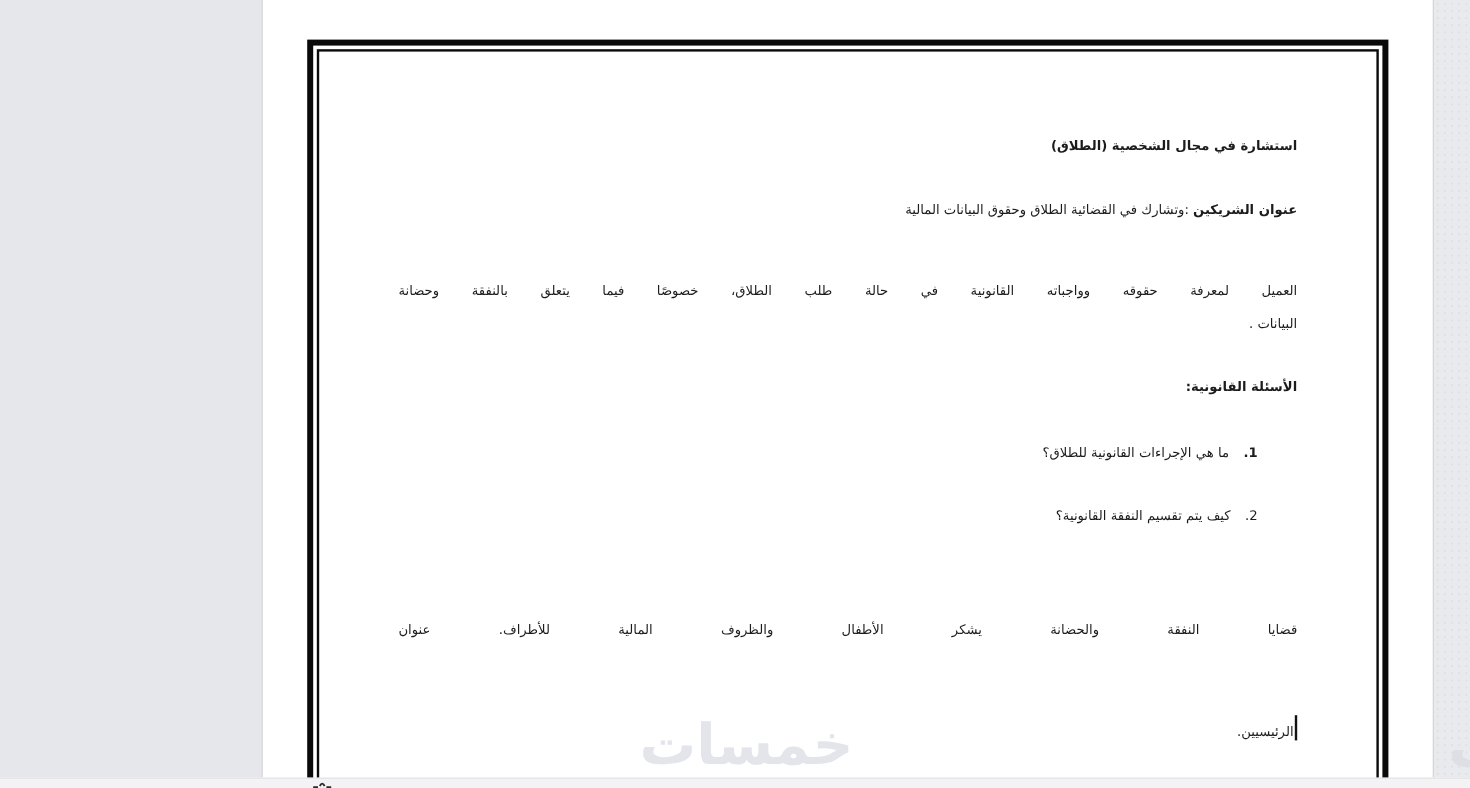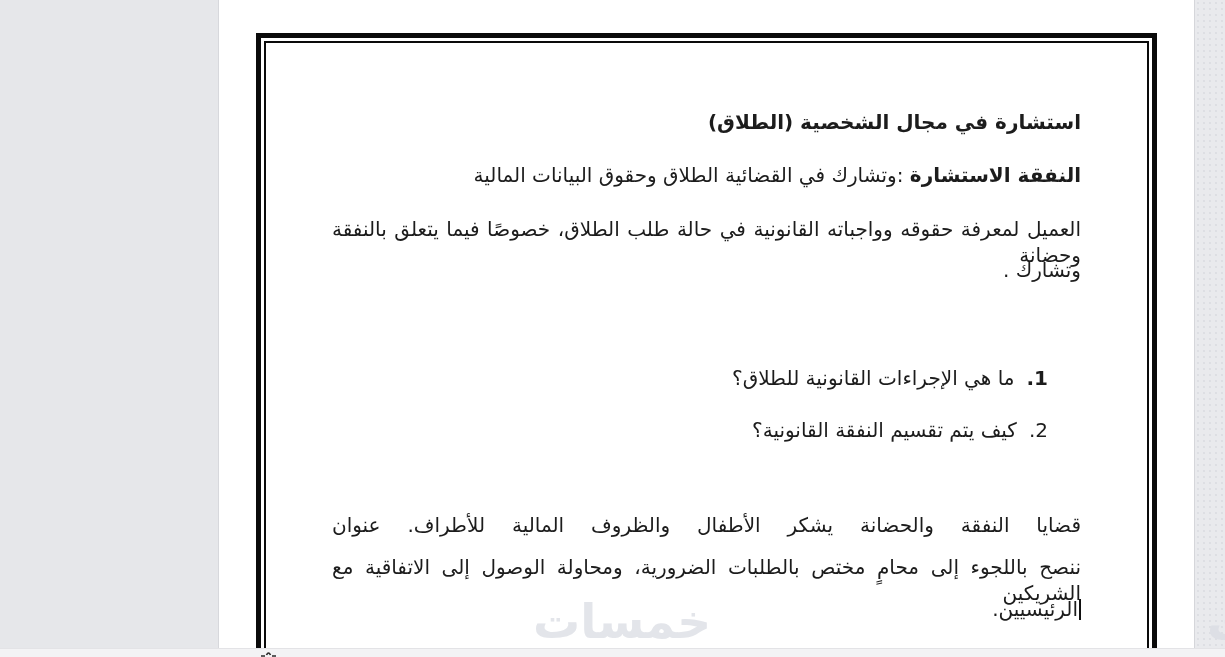--- a/index.html
+++ b/index.html
@@ -10,21 +10,21 @@
   .canvas-left{position:absolute;left:0;top:0;width:218px;height:648px;background:#e6e7ea;border-right:1px solid #d7d8dc;z-index:4;}
   .canvas-right{position:absolute;left:1194px;top:0;width:31px;height:648px;background:#e9eaed;border-left:1px solid #d5d6da;
     background-image:radial-gradient(circle,rgba(120,125,140,0.10) 1px,transparent 1px);background-size:6px 6px;z-index:4;}
   .bottom-strip{position:absolute;left:0;top:648px;width:1225px;height:9px;background:#f3f3f5;border-top:1px solid #e3e3e6;z-index:6;}
 
   
   .page-frame{position:absolute;left:256px;top:33px;width:891px;height:700px;border:5px solid #0a0a0a;z-index:2;}
   .page-frame-inner{position:absolute;left:3px;top:3px;right:3px;bottom:-10px;border:2px solid #0a0a0a;}
 
   
-  .doc-content{position:absolute;inset:0;z-index:3;direction:rtl;color:#1c1c1c;font-size:20px;}
+  .doc-content{position:absolute;inset:0;z-index:3;direction:rtl;color:#1c1c1c;font-size:11px;}
   .t-line{position:absolute;line-height:26px;white-space:nowrap;}
   .t-right{right:144px;text-align:right;}
   .t-just{left:332px;width:749px;text-align:justify;text-align-last:justify;white-space:normal;line-height:26px;}
   .bold{font-weight:bold;}
   .q-item{position:absolute;right:177px;text-align:right;line-height:26px;white-space:nowrap;}
   .q-num{display:inline-block;margin-left:12px;}
   .caret{display:inline-block;width:2px;height:21px;background:#111;vertical-align:-4px;margin-left:1px;}
 
   
   .watermark{position:absolute;left:533px;top:594px;z-index:1;font-size:47px;font-weight:bold;color:#e3e5ea;direction:rtl;letter-spacing:1px;}
@@ -41,37 +41,37 @@
 
   <div class="page-frame">
     <div class="page-frame-inner"></div>
   </div>
 
   <div class="doc-content">
 
     <div class="t-line t-right bold" style="top:109px">استشارة في مجال الشخصية (الطلاق)</div>
 
     <div class="t-line t-right" style="top:162px">
-      <span class="bold">النفقة الاستشارة</span>
+      <span class="bold">عنوان الشريكين</span>
       <span>:وتشارك في القضائية الطلاق وحقوق البيانات المالية</span>
     </div>
 
-    <div class="t-line t-just" style="top:216px">العميل لمعرفة حقوقه وواجباته القانونية في حالة طلب الطلاق، خصوصًا فيما يتعلق بالنفقة وحضانة</div>
-    <div class="t-line t-right" style="top:257px">وتشارك .</div>
+    <div class="t-line t-just" style="top:230px">العميل لمعرفة حقوقه وواجباته القانونية في حالة طلب الطلاق، خصوصًا فيما يتعلق بالنفقة وحضانة</div>
+    <div class="t-line t-right" style="top:257px">البيانات .</div>
 
+    <div class="t-line t-right bold" style="top:310px">الأسئلة القانونية:</div>
 
     <div class="q-item" style="top:365px">
       <span class="q-num bold">1.</span><span>ما هي الإجراءات القانونية للطلاق؟</span>
     </div>
     <div class="q-item" style="top:417px">
       <span class="q-num">2.</span><span>كيف يتم تقسيم النفقة القانونية؟</span>
     </div>
 
     <div class="t-line t-just" style="top:512px">قضايا النفقة والحضانة يشكر الأطفال والظروف المالية للأطراف. عنوان</div>
-    <div class="t-line t-just" style="top:554px">ننصح باللجوء إلى محامٍ مختص بالطلبات الضرورية، ومحاولة الوصول إلى الاتفاقية مع الشريكين</div>
     <div class="t-line t-right" style="top:596px">
       <span class="caret"></span><span>الرئيسيين.</span>
     </div>
 
   </div>
 
   <div class="canvas-left"></div>
   <div class="canvas-right"></div>
 
   <div class="watermark-edge">خمسات</div>

